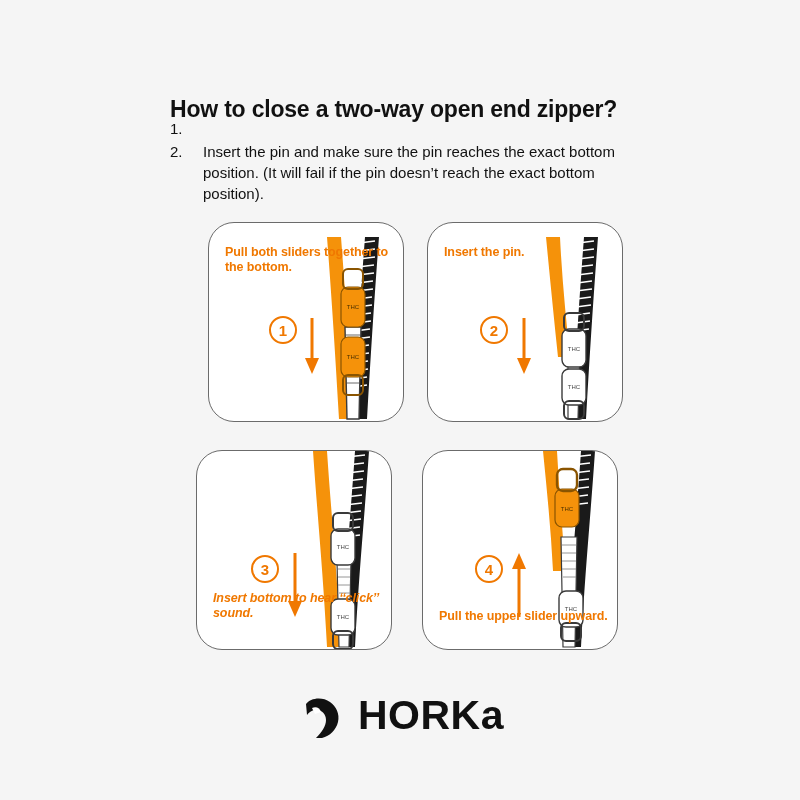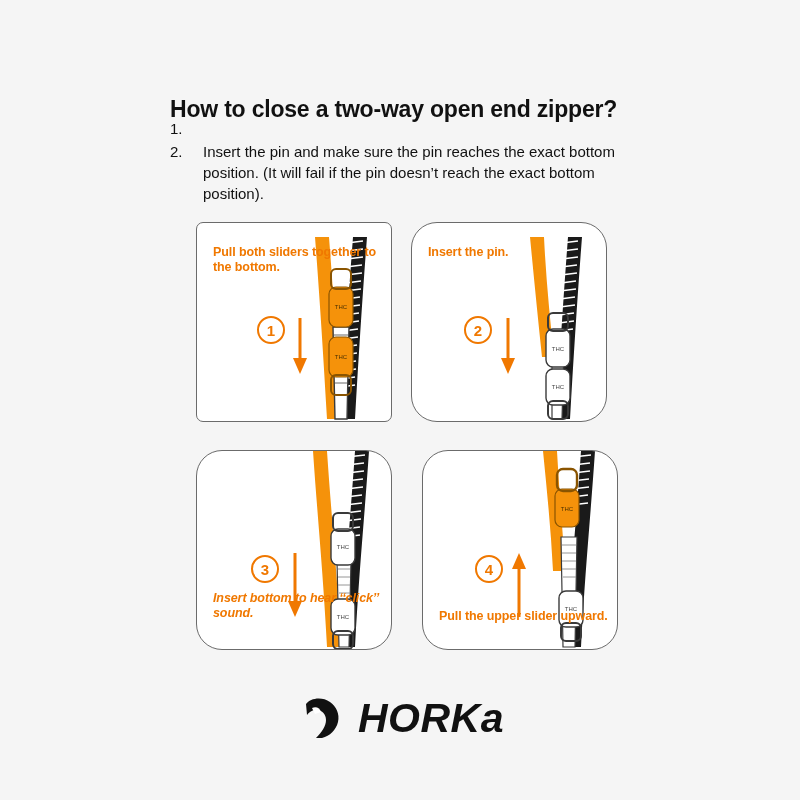--- a/index.html
+++ b/index.html
@@ -64,22 +64,22 @@
   .card {
     position: absolute;
     width: 196px;
     height: 200px;
     background: #ffffff;
     border: 1.5px solid #6b6b6b;
     border-radius: 26px;
     overflow: hidden;
     box-sizing: border-box;
   }
-  .card.c1 { left: 0px;   top: 0px; border-radius: 7px; }
-  .card.c2 { left: 215px; top: 0px; text-align: right; }
+  .card.c1 { left: 12px;   top: 0px; }
+  .card.c2 { left: 231px; top: 0px; text-align: right; }
   .card.c3 { left: 0px;   top: 228px; }
   .card.c4 { left: 226px; top: 228px; }
 
   .card-caption {
     position: absolute;
     font-size: 12.5px;
     font-weight: bold;
     line-height: 15px;
     color: #F07800;
     letter-spacing: -0.1px;
@@ -120,23 +120,21 @@
   .zip-c2 { left: 100px; top: 6px; }
   .zip-c3 { left: 100px; top: 0px; }
   .zip-c4 { left: 100px; top: 0px; }
 
   .footer {
     position: absolute;
     left: 0;
     top: 692px;
     width: 800px;
     display: flex;
-    align-items: center;
     justify-content: center;
-    font-style: italic;
   }
   .brand-mark { margin-right: 10px; }
   .brand-name {
     font-size: 41px;
     font-weight: bold;
     letter-spacing: 0.5px;
     color: #111111;
   }
 </style>
 </head>

